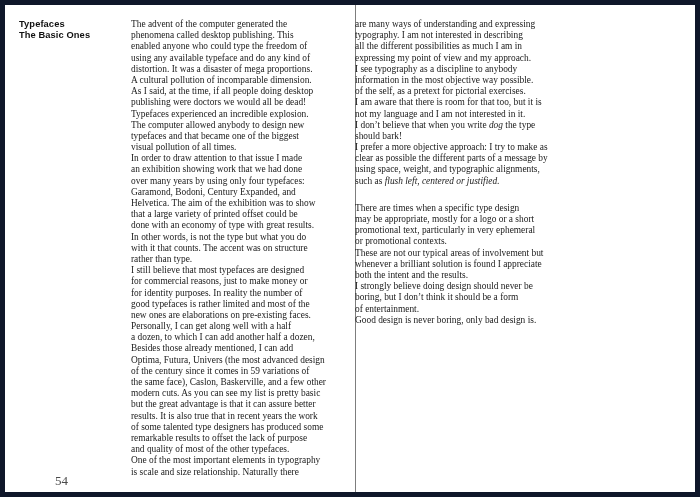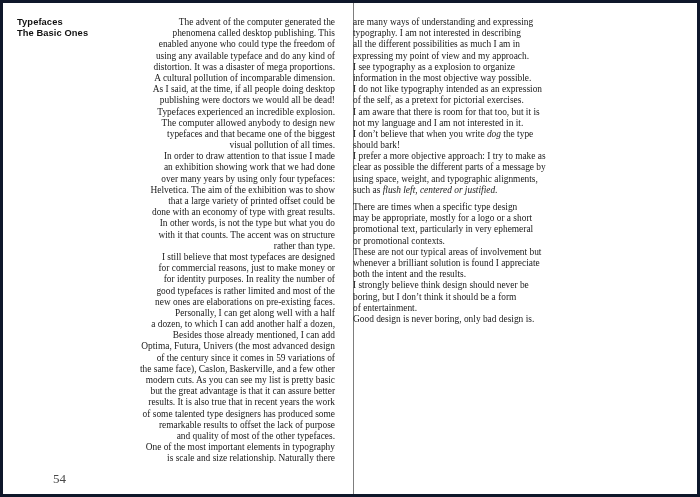--- a/index.html
+++ b/index.html
@@ -6,21 +6,21 @@
     margin: 0;
     padding: 0;
     background: #ffffff;
   }
   .page {
     position: relative;
     width: 700px;
     height: 497px;
     background: #ffffff;
     box-sizing: border-box;
-    border: 3px solid #0f172a;
+    border: 5px solid #0f172a;
     overflow: hidden;
     font-family: "Liberation Serif", "DejaVu Serif", serif;
   }
 
   
   .heading {
     position: absolute;
     left: 14px;
     top: 14px;
     width: 105px;
@@ -45,28 +45,28 @@
 
   
   .col {
     position: absolute;
     top: 14px;
     font-size: 9.4px;
     line-height: 11.18px;
     color: #1a1a1a;
     text-rendering: optimizeLegibility;
   }
-  .col-left  { left: 126px; width: 206px; text-align: right; }
+  .col-left  { left: 126px; width: 206px; }
   .col-right { left: 350px; width: 212px; }
 
   .col p {
     margin: 0;
   }
   .col p.gap {
-    margin-top: 6px;
+    margin-top: 16px;
   }
   .col .line {
     white-space: nowrap;
     display: block;
   }
   em {
     font-style: italic;
   }
 
   
@@ -104,20 +104,21 @@
         <span class="line">publishing were doctors we would all be dead!</span>
         <span class="line">Typefaces experienced an incredible explosion.</span>
         <span class="line">The computer allowed anybody to design new</span>
         <span class="line">typefaces and that became one of the biggest</span>
         <span class="line">visual pollution of all times.</span>
       </p>
       <p>
         <span class="line">In order to draw attention to that issue I made</span>
         <span class="line">an exhibition showing work that we had done</span>
         <span class="line">over many years by using only four typefaces:</span>
+        <span class="line">Garamond, Bodoni, Century Expanded, and</span>
         <span class="line">Helvetica. The aim of the exhibition was to show</span>
         <span class="line">that a large variety of printed offset could be</span>
         <span class="line">done with an economy of type with great results.</span>
         <span class="line">In other words, is not the type but what you do</span>
         <span class="line">with it that counts. The accent was on structure</span>
         <span class="line">rather than type.</span>
       </p>
       <p>
         <span class="line">I still believe that most typefaces are designed</span>
         <span class="line">for commercial reasons, just to make money or</span>
@@ -144,23 +145,22 @@
         <span class="line">is scale and size relationship. Naturally there</span>
       </p>
     </div>
 
   <div class="col col-right">
       <p>
         <span class="line">are many ways of understanding and expressing</span>
         <span class="line">typography. I am not interested in describing</span>
         <span class="line">all the different possibilities as much I am in</span>
         <span class="line">expressing my point of view and my approach.</span>
-        <span class="line">I see typography as a explosion to organize</span>
+        <span class="line">I see typography as a discipline to anybody</span>
         <span class="line">information in the most objective way possible.</span>
-        <span class="line">I do not like typography intended as an expression</span>
         <span class="line">of the self, as a pretext for pictorial exercises.</span>
         <span class="line">I am aware that there is room for that too, but it is</span>
         <span class="line">not my language and I am not interested in it.</span>
       </p>
       <p>
         <span class="line"><span>I don’t believe that when you write </span><em>dog</em><span> the type</span></span>
         <span class="line"><span>should bark!</span></span>
       </p>
       <p>
         <span class="line"><span>I prefer a more objective approach: I try to make as</span></span>
@@ -173,21 +173,21 @@
         <span class="line">may be appropriate, mostly for a logo or a short</span>
         <span class="line">promotional text, particularly in very ephemeral</span>
         <span class="line">or promotional contexts.</span>
       </p>
       <p>
         <span class="line">These are not our typical areas of involvement but</span>
         <span class="line">whenever a brilliant solution is found I appreciate</span>
         <span class="line">both the intent and the results.</span>
       </p>
       <p>
-        <span class="line">I strongly believe think design should never be</span>
+        <span class="line">I strongly believe doing design should never be</span>
         <span class="line">boring, but I don’t think it should be a form</span>
         <span class="line">of entertainment.</span>
       </p>
       <p>
         <span class="line">Good design is never boring, only bad design is.</span>
       </p>
     </div>
 
   <div class="folio">54</div>
 

